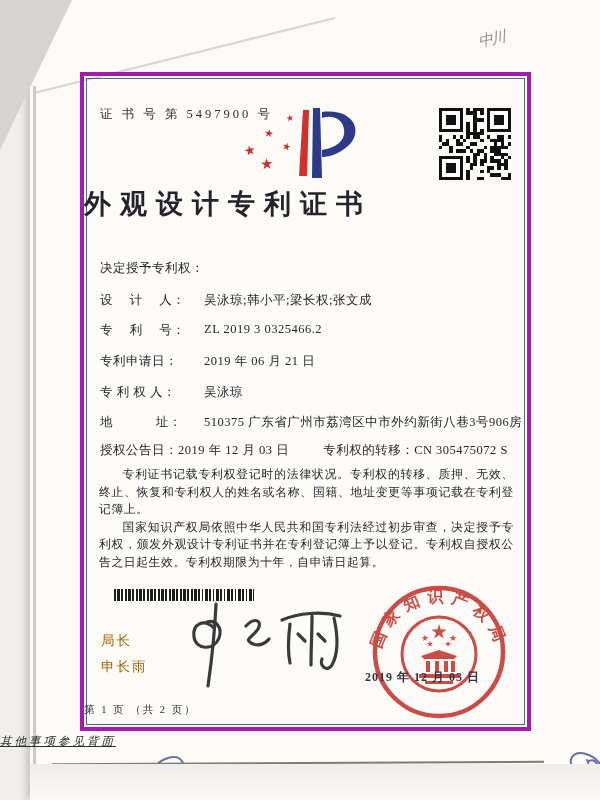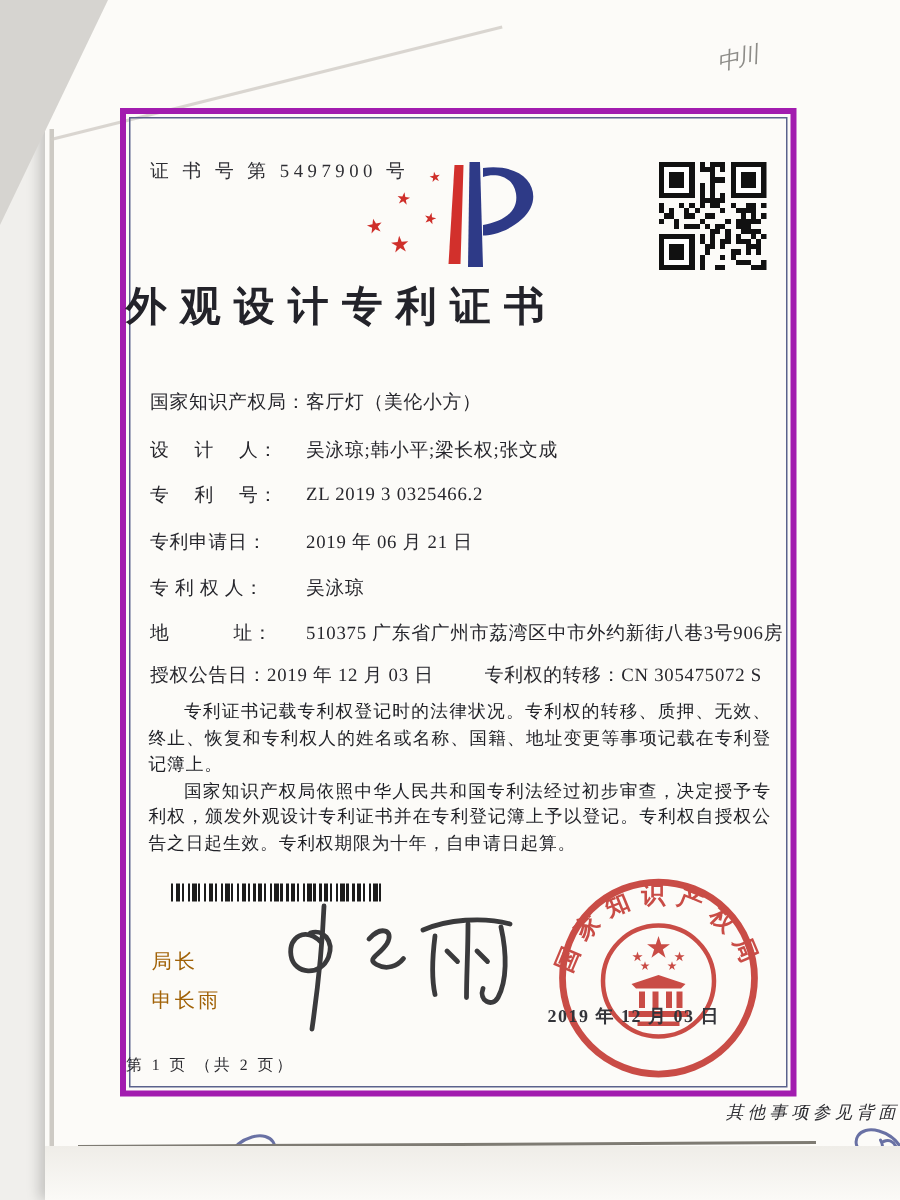--- a/index.html
+++ b/index.html
@@ -41,22 +41,22 @@
            background:repeating-linear-gradient(90deg,#1c1c1c 0 1.5px,#fff 1.5px 3px,
            #1c1c1c 3px 6px,#fff 6px 7px,#1c1c1c 7px 8.5px,#fff 8.5px 11px);}
   .official{position:absolute;left:17px;top:552px;font-size:13.5px;color:#a16207;line-height:26px;
             letter-spacing:2px;}
   .signature{position:absolute;left:100px;top:520px;width:170px;height:100px;}
   .seal{position:absolute;left:277px;top:500px;width:156px;height:156px;mix-blend-mode:multiply;}
   .seal-date{position:absolute;left:281px;top:593px;font-size:12px;font-weight:700;color:#33343a;
              letter-spacing:1px;white-space:nowrap;}
   .pageno{position:absolute;left:0;right:0;bottom:10px;text-align:left;font-size:10.5px;
           color:#2c2c31;letter-spacing:2px;}
-  .backnote{position:absolute;left:0;right:0;top:734px;text-align:right;font-size:11.5px;
-            color:#2c2c31;letter-spacing:3px;font-style:italic;}
+  .backnote{position:absolute;left:0;right:0;top:734px;text-align:left;font-size:11.5px;
+            color:#2c2c31;letter-spacing:3px;font-style:italic;text-decoration:underline;}
   .flourish{position:absolute;width:88px;height:88px;}
   .flourish.bl{left:56px;top:642px;}
   .flourish.br{left:442px;top:638px;transform:scaleX(-1);}
   .lstar{position:absolute;color:#cf2f2a;line-height:1;}
 </style>
 </head>
 <body>
 
 <div class="stage">
   <div class="paper"></div>
@@ -209,22 +209,21 @@
           <rect x="16" y="2" width="3" height="3" fill="#111"></rect>
           <rect x="0" y="14" width="7" height="7" fill="#111"></rect>
           <rect x="1" y="15" width="5" height="5" fill="#fff"></rect>
           <rect x="2" y="16" width="3" height="3" fill="#111"></rect>
         </svg>
     </div>
 
     <div class="title">外观设计专利证书</div>
 
     <div class="fieldrow" style="top:184px">
-      <span class="lbl">国家知识产权局：</span>
-      <span>客厅灯（美伦小方）</span>
+      <span class="lbl">决定授予专利权：</span>
     </div>
     <div class="fieldrow" style="top:216px">
       <span class="lbl">设　 计 　人：</span>
       <span>吴泳琼;韩小平;梁长权;张文成</span>
     </div>
     <div class="fieldrow" style="top:246px">
       <span class="lbl">专　 利 　号：</span>
       <span>ZL 2019 3 0325466.2</span>
     </div>
     <div class="fieldrow" style="top:277px">

